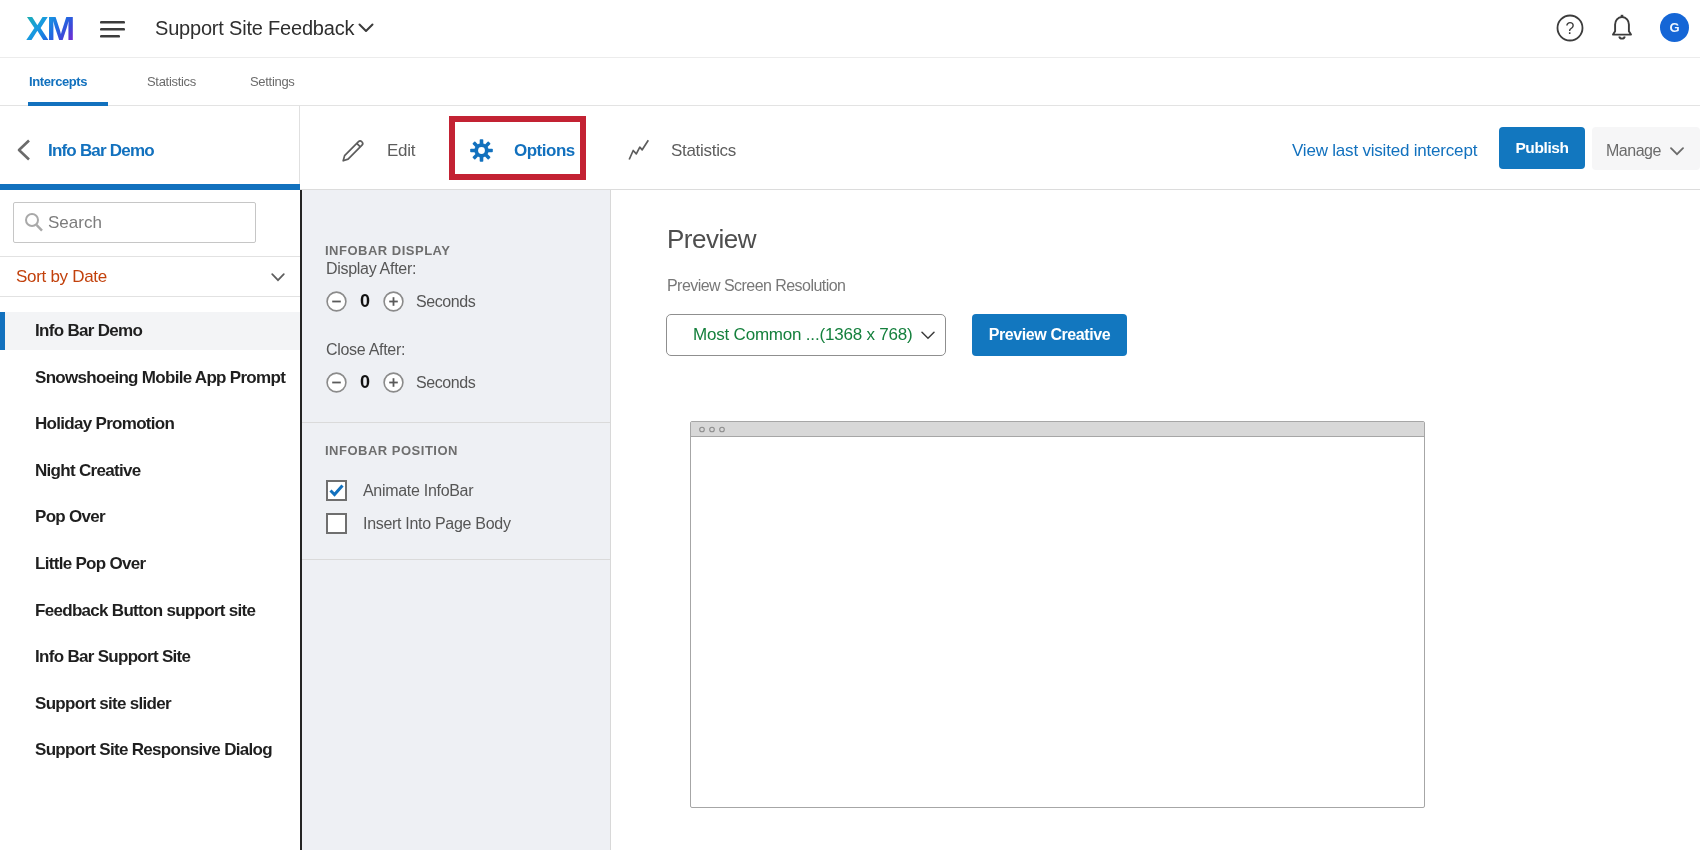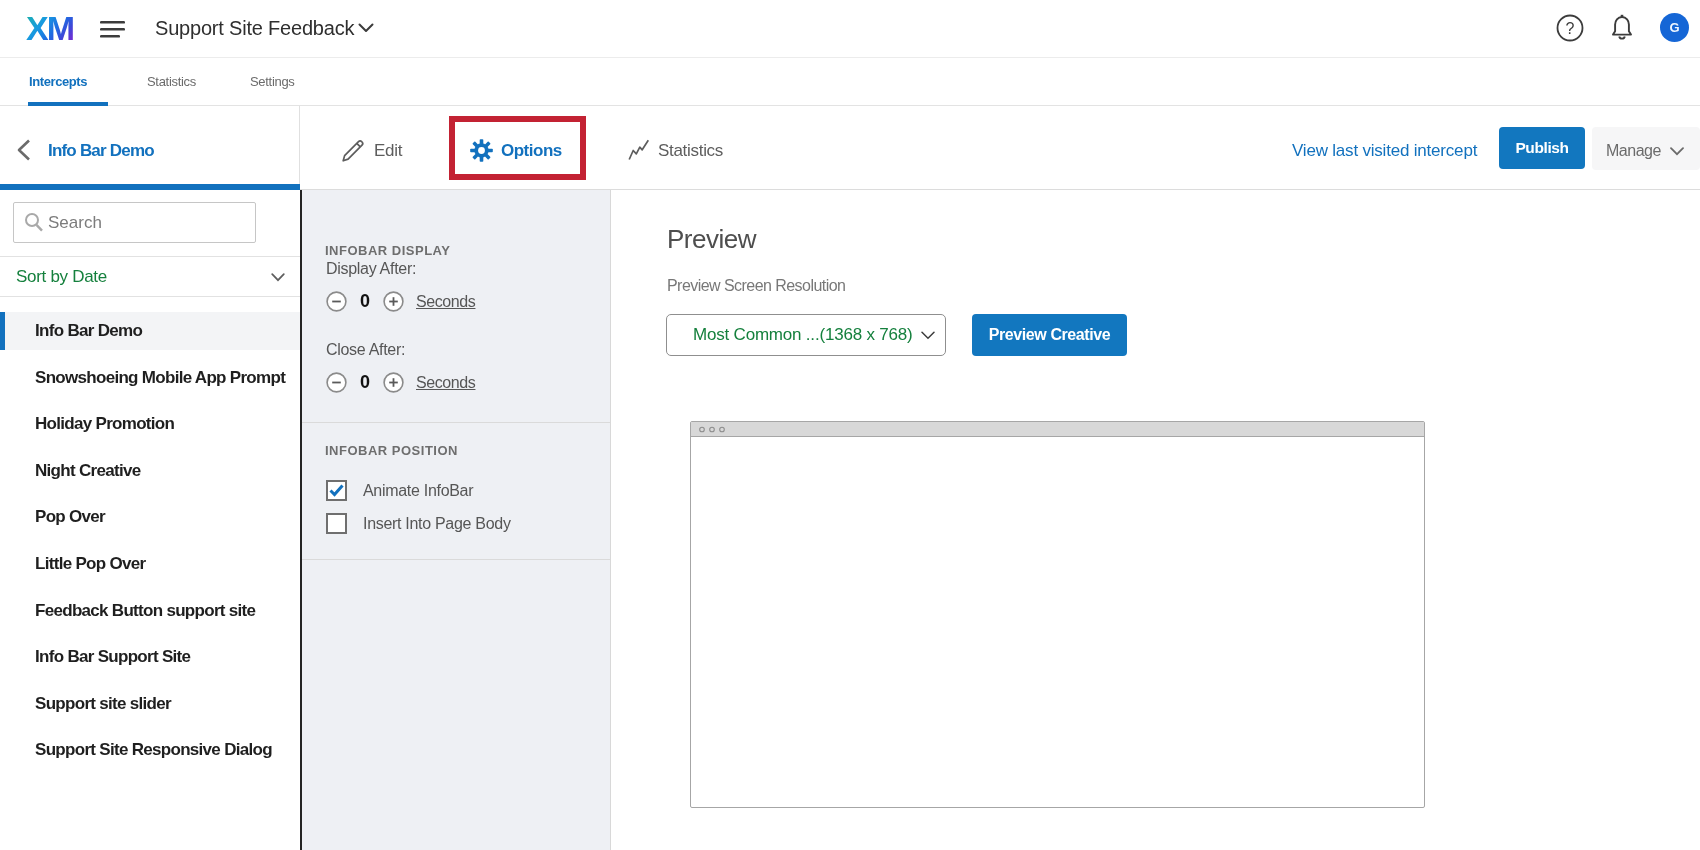--- a/index.html
+++ b/index.html
@@ -24,54 +24,54 @@
   #tab2 { left:147px; }
   #tab3 { left:250px; }
 
   
   #subhead { position:absolute; left:0; top:106px; width:1700px; height:84px; background:#fff; border-bottom:1px solid #dcdcdc; }
   #sideDivTop { position:absolute; left:299px; top:0; width:1px; height:78px; background:#e0e0e0; }
   #backchev { position:absolute; left:17px; top:33px; }
   #ibd { position:absolute; left:48px; top:3px; height:84px; line-height:84px; font-size:17px; font-weight:bold; color:#1271be; letter-spacing:-0.8px; }
   #bluebar { position:absolute; left:0; top:78px; width:300px; height:6px; background:#1271be; }
 
-  .shtab { position:absolute; top:2px; height:84px; display:flex; align-items:center; gap:8px; color:#5d5d5d; font-size:17px; letter-spacing:-0.3px; }
+  .shtab { position:absolute; top:2px; height:84px; display:flex; align-items:center; gap:21px; color:#5d5d5d; font-size:17px; letter-spacing:-0.3px; }
   .shtab span { position:relative; top:1px; }
   #editTab { left:341px; }
   #redbox { position:absolute; left:449px; top:10px; width:137px; height:64px; border:6px solid #c32233; }
   #optTab { left:470px; color:#1271be; font-weight:bold; letter-spacing:-0.5px; }
   #statTab { left:628px; }
 
   #viewlink { position:absolute; left:1292px; top:3px; height:84px; line-height:84px; font-size:17px; color:#1271be; letter-spacing:-0.2px; }
   #publishBtn { position:absolute; left:1499px; top:21px; width:86px; height:42px; background:#1277bf; border-radius:4px; color:#fff; font-size:15.5px; font-weight:bold; letter-spacing:-0.4px; text-align:center; line-height:42px; }
   #manage { position:absolute; left:1606px; top:3px; height:84px; display:flex; align-items:center; gap:9px; font-size:16px; color:#6b6b6b; letter-spacing:-0.5px; }
 
   
   #main { position:absolute; left:0; top:190px; width:1700px; height:660px; }
 
   
   #sidebar { position:absolute; left:0; top:0; width:302px; height:660px; background:#fff; border-right:2px solid #242424; }
   #searchbox { position:absolute; left:13px; top:12px; width:243px; height:41px; border:1px solid #c6c6c6; border-radius:2px; background:#fff; }
   #searchbox svg { position:absolute; left:10px; top:9px; }
   #searchph { position:absolute; left:34px; top:0; height:39px; line-height:39px; font-size:17px; color:#7c7c7c; }
   #sortrow { position:absolute; left:0; top:66px; width:300px; height:41px; border-top:1px solid #e2e2e2; border-bottom:1px solid #e2e2e2; }
-  #sortlabel { position:absolute; left:16px; top:0; height:39px; line-height:39px; font-size:17px; color:#15803d; letter-spacing:-0.3px; }
+  #sortlabel { position:absolute; left:16px; top:0; height:39px; line-height:39px; font-size:17px; color:#c2410c; letter-spacing:-0.3px; }
   #sortchev { position:absolute; left:271px; top:16px; }
   #ilist { position:absolute; left:0; top:118px; width:300px; list-style:none; }
   #ilist li { height:46.55px; display:flex; align-items:center; padding-left:35px; font-size:17px; font-weight:bold; color:#1f1f1f; letter-spacing:-0.7px; }
   #ilist li.sel { position:relative; background:linear-gradient(#f3f4f6,#f3f4f6) no-repeat 0 4.2px; background-size:100% 38.3px; }
   #ilist li.sel::before { content:""; position:absolute; left:0; top:4.2px; height:38.3px; width:5px; background:#1271be; }
 
   
   #opanel { position:absolute; left:302px; top:0; width:309px; height:660px; background:#eef0f4; border-right:1px solid #d8d8d8; }
   .sechead { position:absolute; left:23px; font-size:13px; font-weight:bold; color:#6e6e6e; letter-spacing:0.5px; }
   .plabel { position:absolute; left:24px; font-size:16px; color:#565656; letter-spacing:-0.3px; }
   .stepper { position:absolute; left:24px; display:flex; align-items:center; }
   .stepper .num { width:36px; text-align:center; font-size:18px; font-weight:bold; color:#111; }
-  .stepper .sec { margin-left:12px; font-size:16px; color:#565656; letter-spacing:-0.4px;text-decoration:underline; }
+  .stepper .sec { margin-left:12px; font-size:16px; color:#565656; letter-spacing:-0.4px; }
   .pdivider { position:absolute; left:0; width:308px; height:1px; background:#dadada; }
   .cbrow { position:absolute; left:24px; display:flex; align-items:center; }
   .cbox { width:21px; height:21px; border:2px solid #6f6f6f; background:#fff; position:relative; }
   .cbrow .cblabel { margin-left:16px; font-size:16px; color:#565656; letter-spacing:-0.3px; }
 
   
   #preview { position:absolute; left:611px; top:0; width:1077px; height:660px; background:#fff; }
   #pvtitle { position:absolute; left:56px; top:34px; font-size:26px; color:#4e4e4e; letter-spacing:-0.5px; }
   #pvlabel { position:absolute; left:56px; top:87px; font-size:16px; color:#787878; letter-spacing:-0.55px; }
   #pvselect { position:absolute; left:55px; top:124px; width:280px; height:42px; border:1px solid #8f8f8f; border-radius:5px; background:#fff; }

